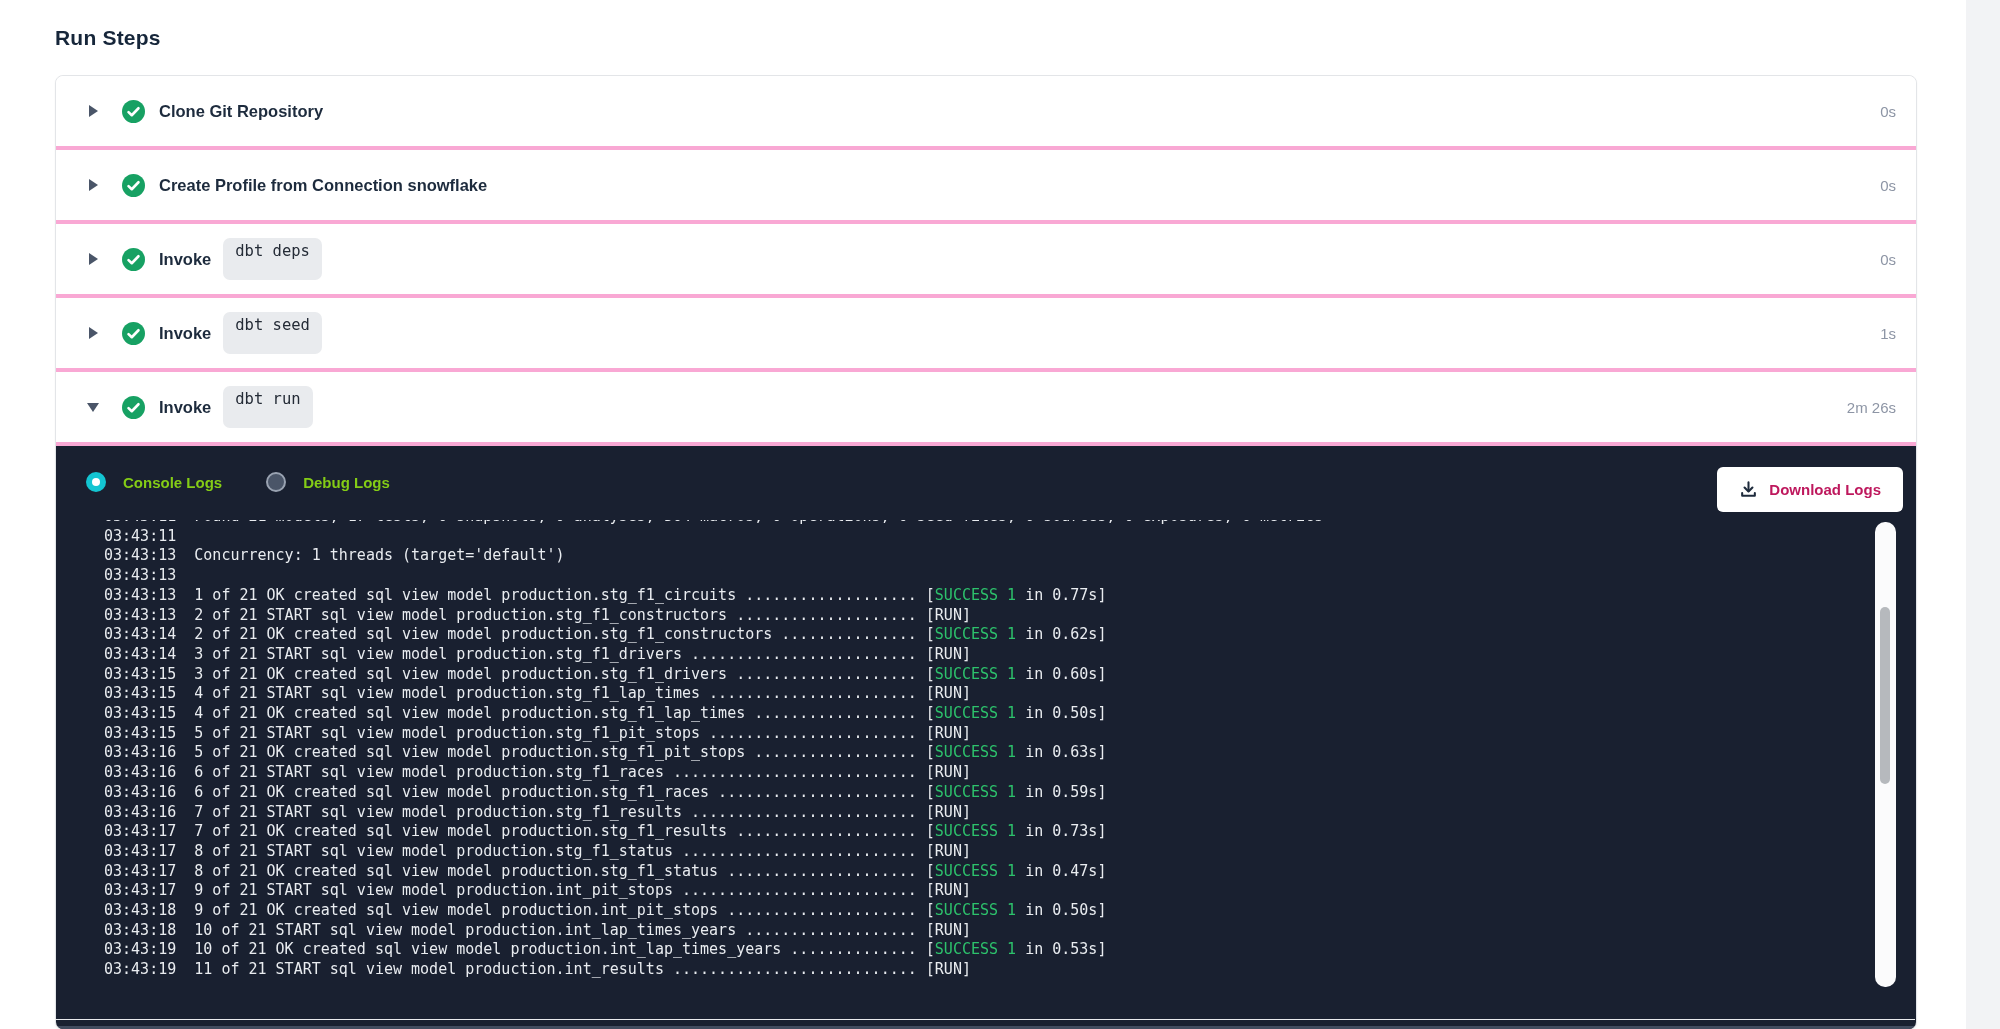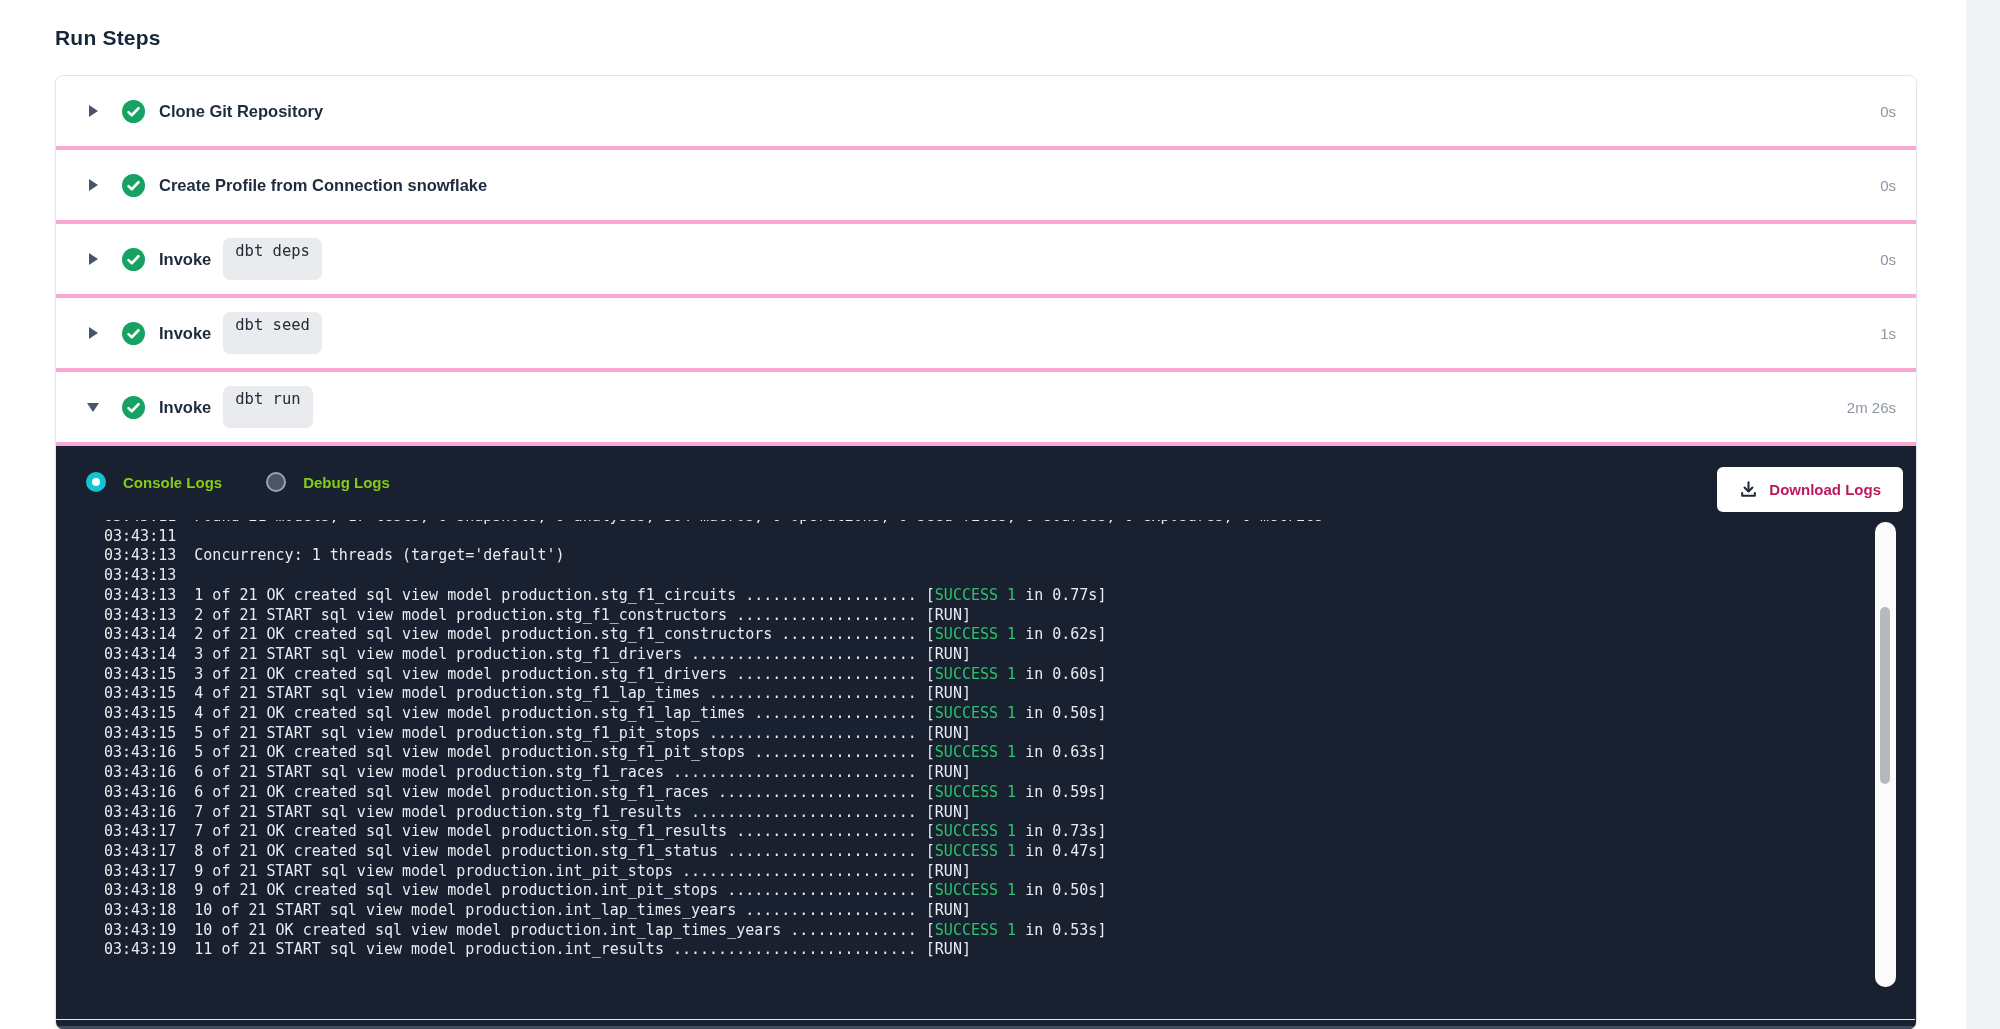--- a/index.html
+++ b/index.html
@@ -179,20 +179,21 @@
           <div class="log-line"><span>03:43:14  </span><span class="w">3 of 21 START sql view model production.stg_f1_drivers ......................... [RUN]</span></div>
           <div class="log-line"><span>03:43:15  </span><span class="w">3 of 21 OK created sql view model production.stg_f1_drivers .................... [</span><span class="g">SUCCESS 1</span><span class="w"> in 0.60s]</span></div>
           <div class="log-line"><span>03:43:15  </span><span class="w">4 of 21 START sql view model production.stg_f1_lap_times ....................... [RUN]</span></div>
           <div class="log-line"><span>03:43:15  </span><span class="w">4 of 21 OK created sql view model production.stg_f1_lap_times .................. [</span><span class="g">SUCCESS 1</span><span class="w"> in 0.50s]</span></div>
           <div class="log-line"><span>03:43:15  </span><span class="w">5 of 21 START sql view model production.stg_f1_pit_stops ....................... [RUN]</span></div>
           <div class="log-line"><span>03:43:16  </span><span class="w">5 of 21 OK created sql view model production.stg_f1_pit_stops .................. [</span><span class="g">SUCCESS 1</span><span class="w"> in 0.63s]</span></div>
           <div class="log-line"><span>03:43:16  </span><span class="w">6 of 21 START sql view model production.stg_f1_races ........................... [RUN]</span></div>
           <div class="log-line"><span>03:43:16  </span><span class="w">6 of 21 OK created sql view model production.stg_f1_races ...................... [</span><span class="g">SUCCESS 1</span><span class="w"> in 0.59s]</span></div>
           <div class="log-line"><span>03:43:16  </span><span class="w">7 of 21 START sql view model production.stg_f1_results ......................... [RUN]</span></div>
           <div class="log-line"><span>03:43:17  </span><span class="w">7 of 21 OK created sql view model production.stg_f1_results .................... [</span><span class="g">SUCCESS 1</span><span class="w"> in 0.73s]</span></div>
+          <div class="log-line"><span>03:43:17  </span><span class="w">8 of 21 START sql view model production.stg_f1_status .......................... [RUN]</span></div>
           <div class="log-line"><span>03:43:17  </span><span class="w">8 of 21 OK created sql view model production.stg_f1_status ..................... [</span><span class="g">SUCCESS 1</span><span class="w"> in 0.47s]</span></div>
           <div class="log-line"><span>03:43:17  </span><span class="w">9 of 21 START sql view model production.int_pit_stops .......................... [RUN]</span></div>
           <div class="log-line"><span>03:43:18  </span><span class="w">9 of 21 OK created sql view model production.int_pit_stops ..................... [</span><span class="g">SUCCESS 1</span><span class="w"> in 0.50s]</span></div>
           <div class="log-line"><span>03:43:18  </span><span class="w">10 of 21 START sql view model production.int_lap_times_years ................... [RUN]</span></div>
           <div class="log-line"><span>03:43:19  </span><span class="w">10 of 21 OK created sql view model production.int_lap_times_years .............. [</span><span class="g">SUCCESS 1</span><span class="w"> in 0.53s]</span></div>
           <div class="log-line"><span>03:43:19  </span><span class="w">11 of 21 START sql view model production.int_results ........................... [RUN]</span></div>
         </div>
     </div>
 
     <div class="scroll-track">

